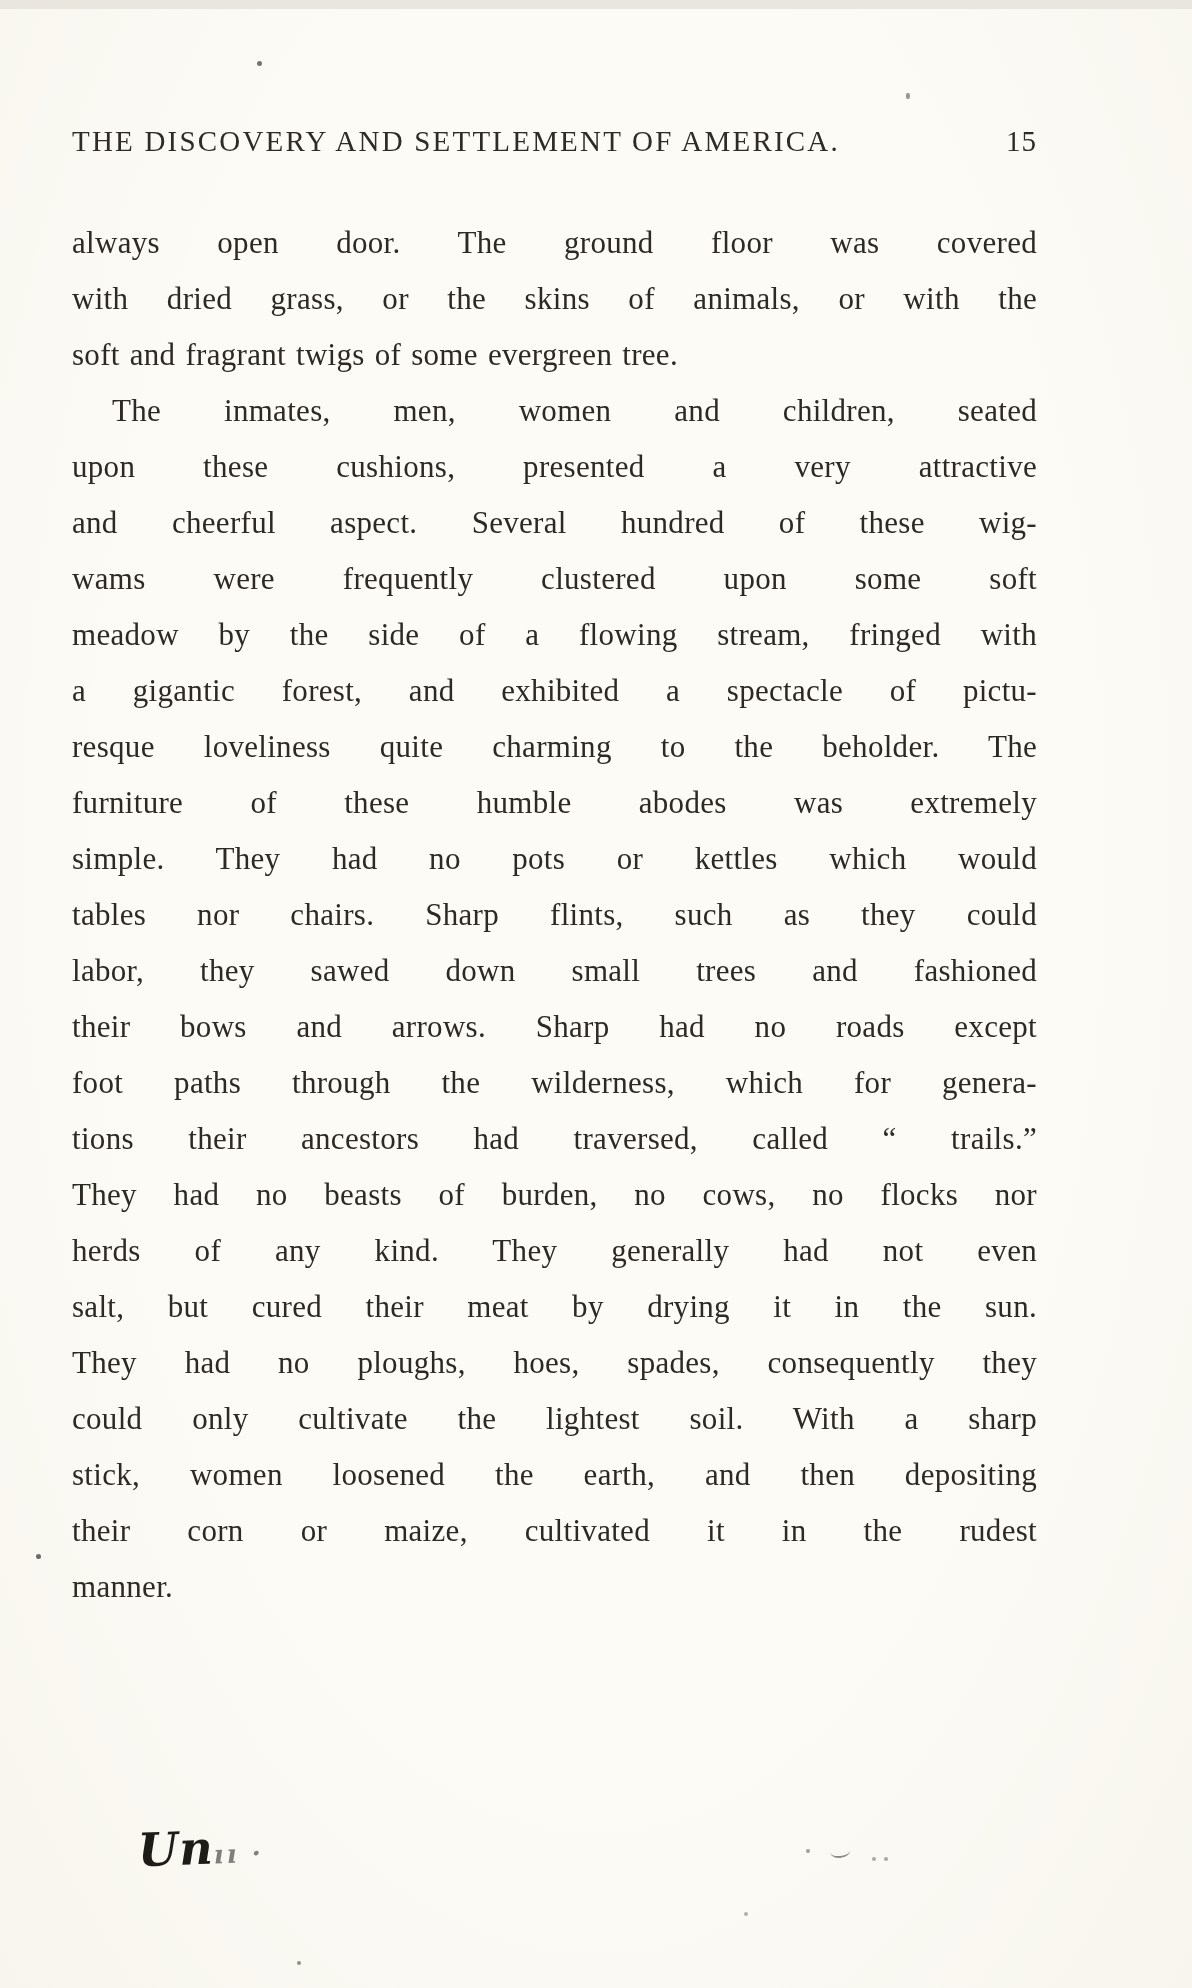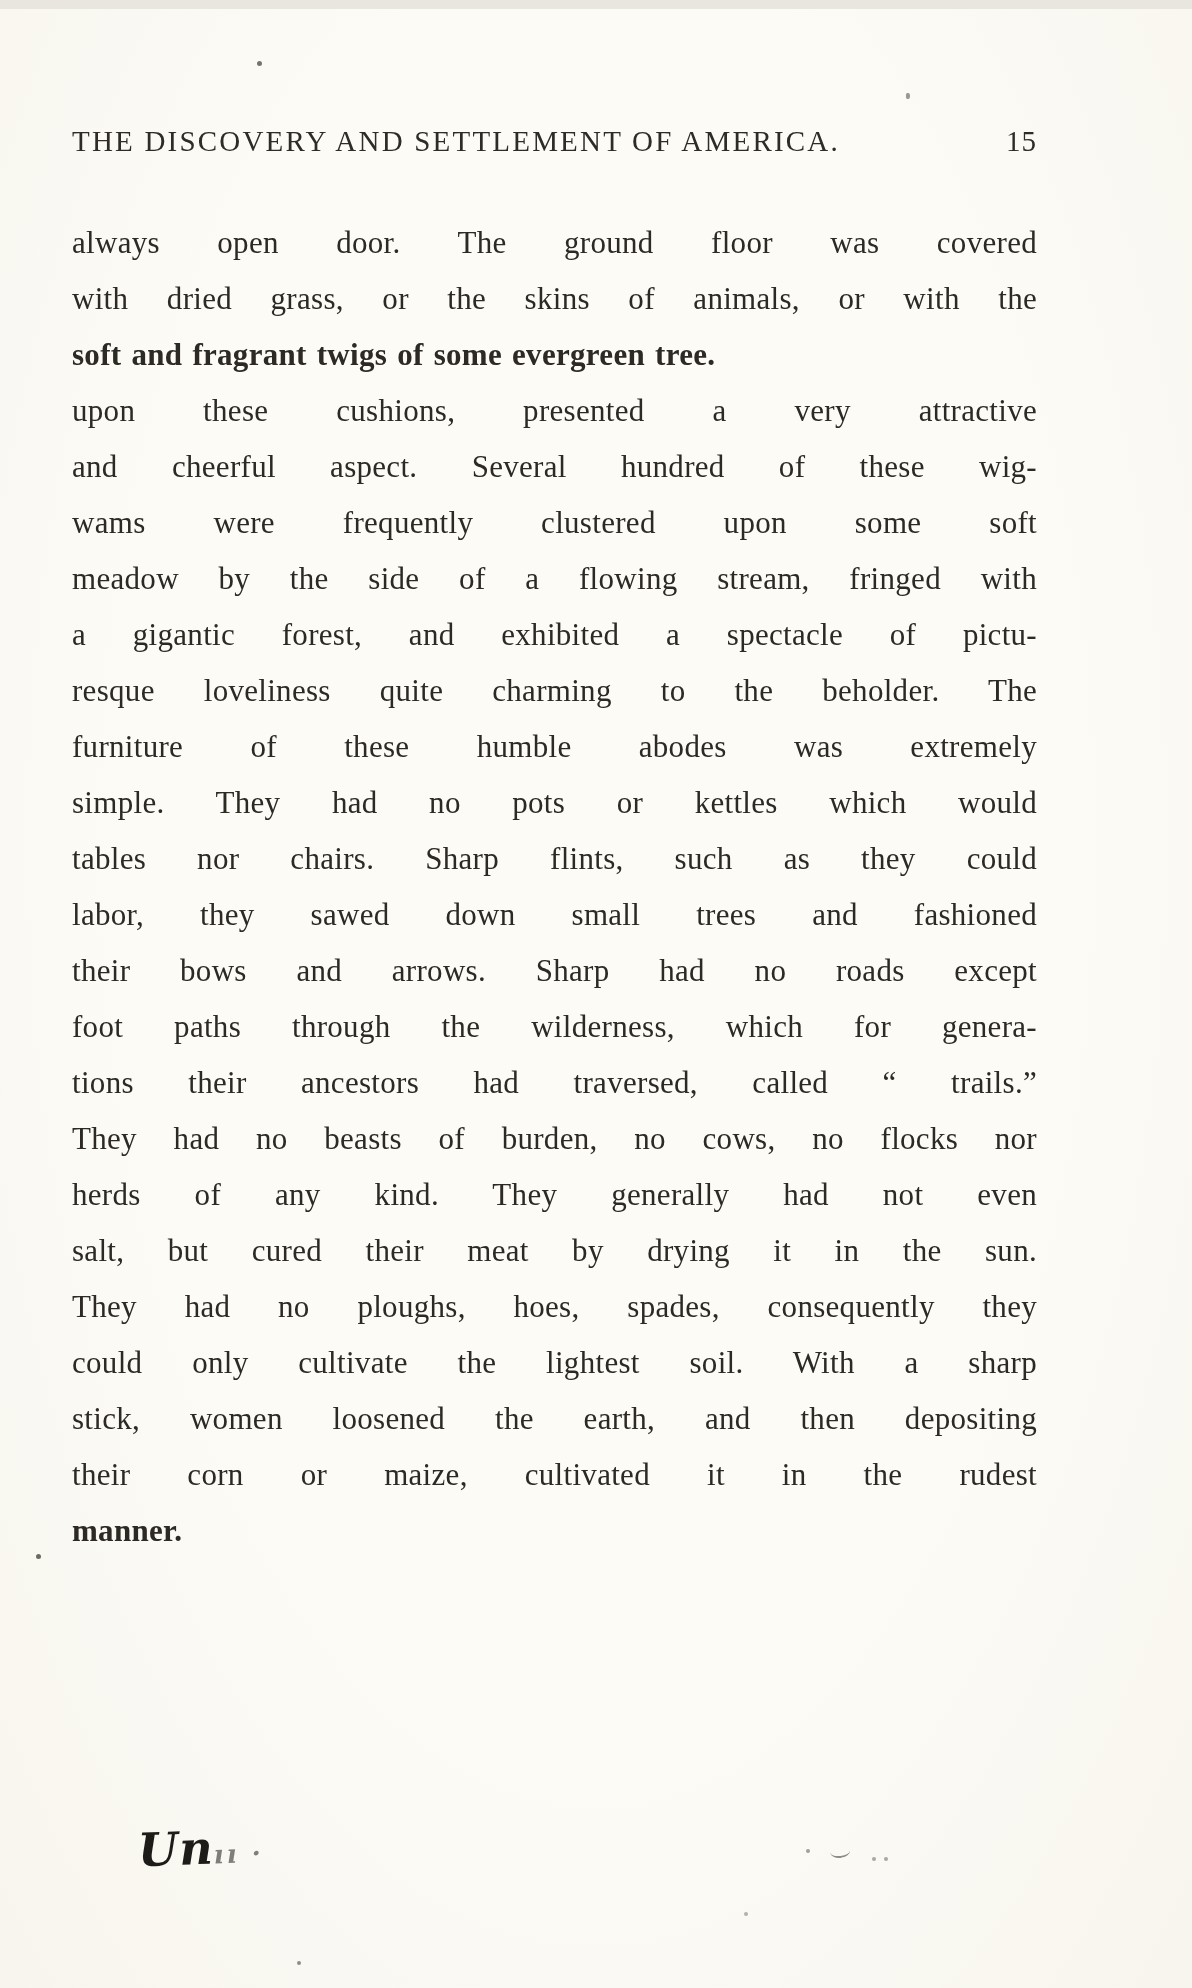--- a/index.html
+++ b/index.html
@@ -46,21 +46,20 @@
     line-height: 56px;
     letter-spacing: 0.3px;
     word-spacing: 2px;
   }
   .line {
     text-align: justify;
     text-align-last: justify;
   }
   .line.last {
     text-align-last: left;
-    font-weight: bold;
   }
   .line.indent {
     text-indent: 40px;
   }
   .hand-mark {
     position: absolute;
     top: 1812px;
     left: 138px;
     font-family: "DejaVu Serif", serif;
     font-style: italic;
@@ -97,20 +96,21 @@
 
   <div class="header">
     <span class="title">THE DISCOVERY AND SETTLEMENT OF AMERICA.</span>
     <span class="pagenum">15</span>
   </div>
 
   <div class="body-text">
       <div class="line">always open door. The ground floor was covered</div>
       <div class="line">with dried grass, or the skins of animals, or with the</div>
       <div class="line last">soft and fragrant twigs of some evergreen tree.</div>
+      <div class="line indent">The inmates, men, women and children, seated</div>
       <div class="line">upon these cushions, presented a very attractive</div>
       <div class="line">and cheerful aspect. Several hundred of these wig-</div>
       <div class="line">wams were frequently clustered upon some soft</div>
       <div class="line">meadow by the side of a flowing stream, fringed with</div>
       <div class="line">a gigantic forest, and exhibited a spectacle of pictu-</div>
       <div class="line">resque loveliness quite charming to the beholder. The</div>
       <div class="line">furniture of these humble abodes was extremely</div>
       <div class="line">simple. They had no pots or kettles which would</div>
       <div class="line">tables nor chairs. Sharp flints, such as they could</div>
       <div class="line">labor, they sawed down small trees and fashioned</div>

